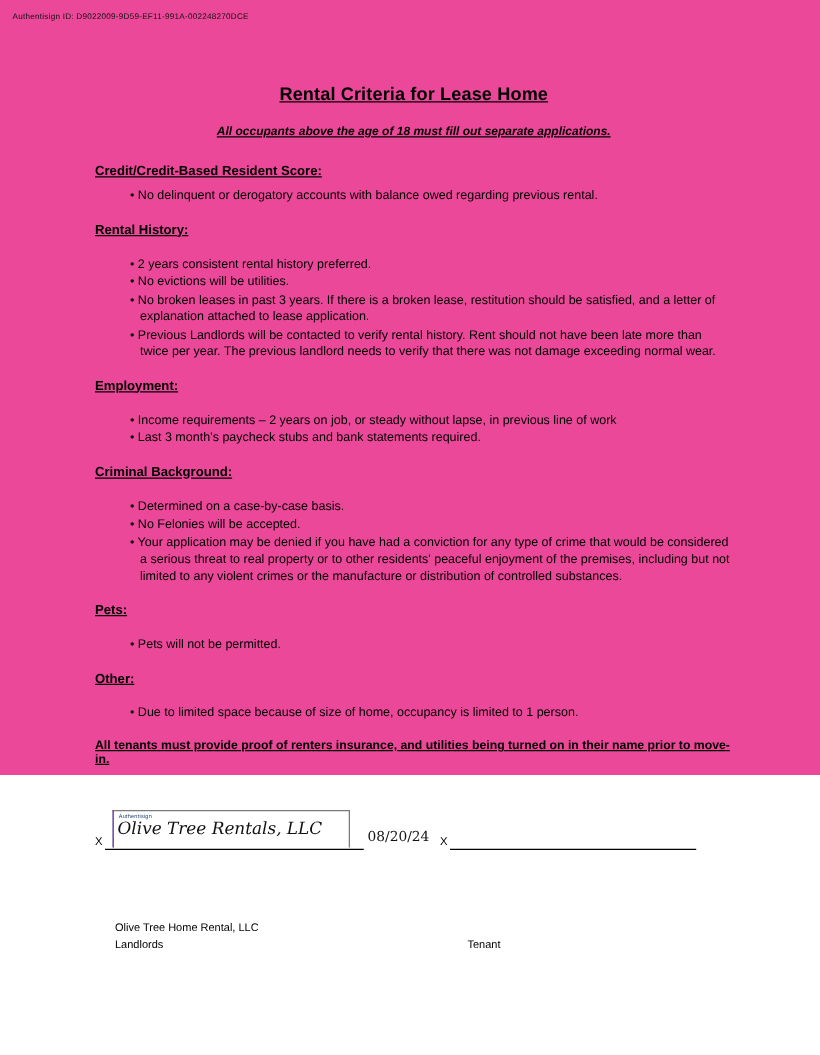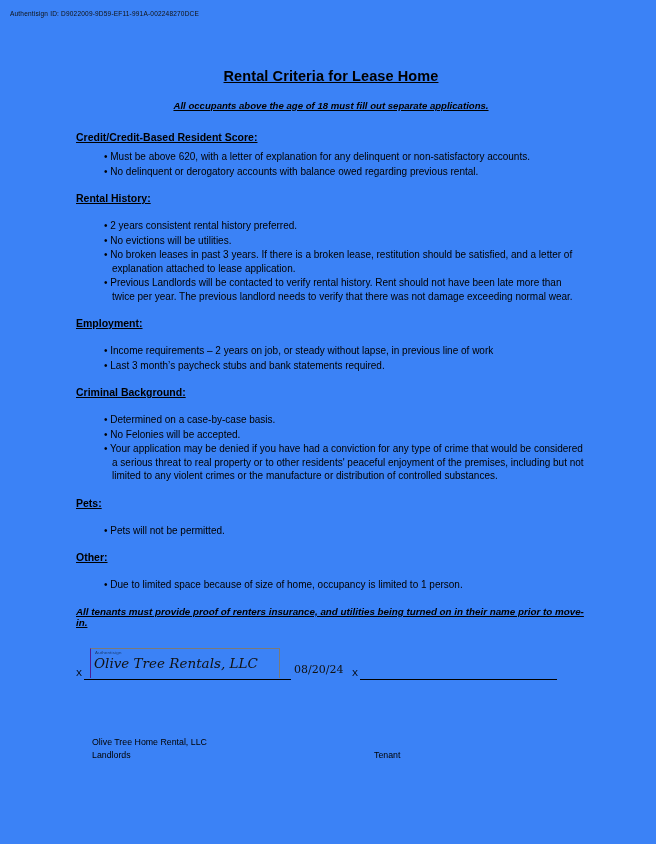--- a/index.html
+++ b/index.html
@@ -11,22 +11,22 @@
     width: 656px;
     height: 844px;
     font-family: "Liberation Sans", sans-serif;
     color: #000000;
     position: relative;
     overflow: hidden;
   }
   .page {
     position: relative;
     width: 656px;
-    height: 844px;
-    background: #3b82f6;
+    height: 620px;
+    background: #ec4899;
     box-sizing: border-box;
   }
   .auth-id {
     position: absolute;
     top: 10px;
     left: 10px;
     font-size: 6.5px;
     letter-spacing: 0.2px;
     color: #111;
     font-family: "Liberation Sans", sans-serif;
@@ -73,21 +73,20 @@
     margin: 0 0 1px 0;
     padding-left: 36px;
     text-indent: -8px;
   }
   .gap-1 { height: 8px; }
   .footer-note {
     font-size: 9.8px;
     font-weight: bold;
     text-decoration: underline;
     margin: 6px 0 0 0;
-    font-style: italic;
   }
   .sign-area {
     position: absolute;
     left: 76px;
     top: 690px;
     width: 510px;
     height: 90px;
   }
   .sign-block {
     position: absolute;
@@ -163,21 +162,20 @@
   <div class="auth-id">Authentisign ID: D9022009-9D59-EF11-991A-002248270DCE</div>
 
   <div class="content">
 
     <h1 class="doc-title">Rental Criteria for Lease Home</h1>
     <div class="subtitle">All occupants above the age of 18 must fill out separate applications.</div>
 
     <div class="section">
       <div class="section-heading">Credit/Credit-Based Resident Score:</div>
       <ul class="bullets">
-        <li>• Must be above 620, with a letter of explanation for any delinquent or non-satisfactory accounts.</li>
         <li>• No delinquent or derogatory accounts with balance owed regarding previous rental.</li>
       </ul>
     </div>
 
     <div class="section">
       <div class="section-heading">Rental History:</div>
       <div class="gap-1"></div>
       <ul class="bullets">
         <li>• 2 years consistent rental history preferred.</li>
         <li>• No evictions will be utilities.</li>

